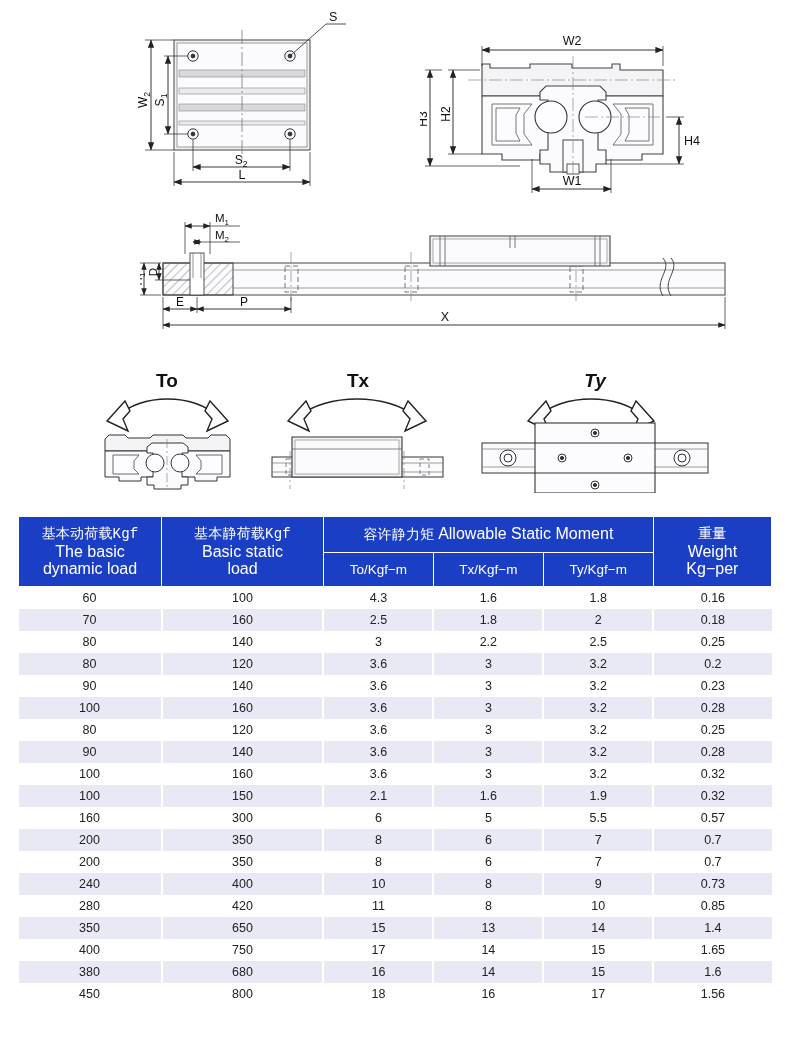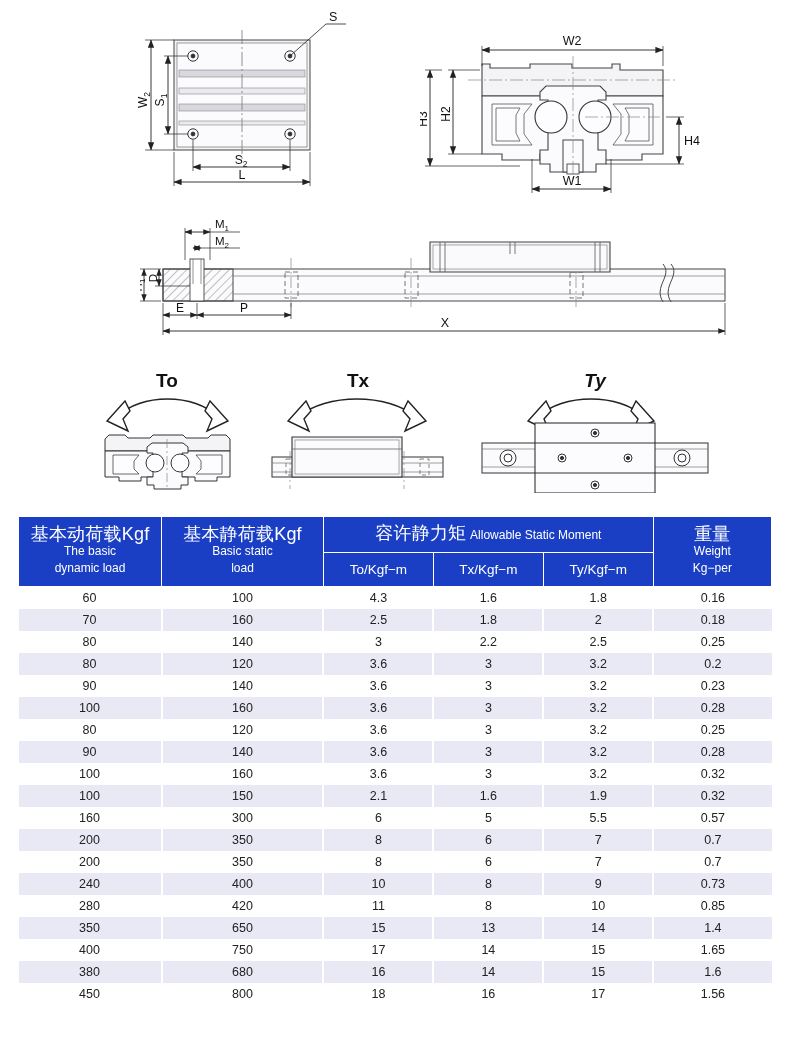--- a/index.html
+++ b/index.html
@@ -36,22 +36,22 @@
     background: #1a3fc4;
     color: #ffffff;
     font-weight: normal;
     font-size: 13.5px;
     line-height: 17px;
     text-align: center;
     padding: 5px 2px;
     border: 1px solid #ffffff;
   }
   table.spec th.tall { padding-top: 9px; padding-bottom: 9px; }
-  table.spec th .cn { font-size: 18px; letter-spacing: .2px; }
-  table.spec th .en { font-size: 12px; }
+  table.spec th .cn { font-size: 14px; letter-spacing: .2px; font-family: Liberation Mono, monospace; }
+  table.spec th .en { font-size: 16px; }
   table.spec td {
     text-align: center;
     font-size: 12.5px;
     padding: 4px 2px;
     border: none;
     color: #222222;
     background: #ffffff;
   }
   table.spec tbody tr.alt td {
     background: #e9e8f5;
@@ -192,21 +192,21 @@
     <line x1="186" y1="150" x2="264" y2="150" stroke="#222" stroke-width="0.7"></line>
     <text x="272" y="131" font-size="12.5" fill="#111" text-anchor="middle">H4</text>
 
     <line x1="112" y1="175" x2="191" y2="175" stroke="#222" stroke-width="0.9" marker-start="url(#bhs)" marker-end="url(#bh)"></line>
     <line x1="112" y1="145" x2="112" y2="179" stroke="#222" stroke-width="0.7"></line>
     <line x1="191" y1="145" x2="191" y2="179" stroke="#222" stroke-width="0.7"></line>
     <text x="152" y="171" font-size="12.5" fill="#111" text-anchor="middle">W1</text>
   </svg>
 </div>
 
-<div class="drawing-area" style="left:140px; top:214px; width:620px; height:125px;">
+<div class="drawing-area" style="left:140px; top:208px; width:620px; height:125px;">
   <svg class="svg-block" width="620" height="125" viewBox="0 0 620 125">
     <defs>
       <marker id="ch" markerWidth="8" markerHeight="6" refX="7.5" refY="3" orient="auto">
         <path d="M0,0 L8,3 L0,6 z" fill="#222"></path>
       </marker>
       <marker id="chs" markerWidth="8" markerHeight="6" refX="0.5" refY="3" orient="auto">
         <path d="M8,0 L0,3 L8,6 z" fill="#222"></path>
       </marker>
       <pattern id="hatch" width="6" height="6" patternTransform="rotate(45)" patternUnits="userSpaceOnUse">
         <line x1="0" y1="0" x2="0" y2="6" stroke="#666" stroke-width="0.8"></line>

